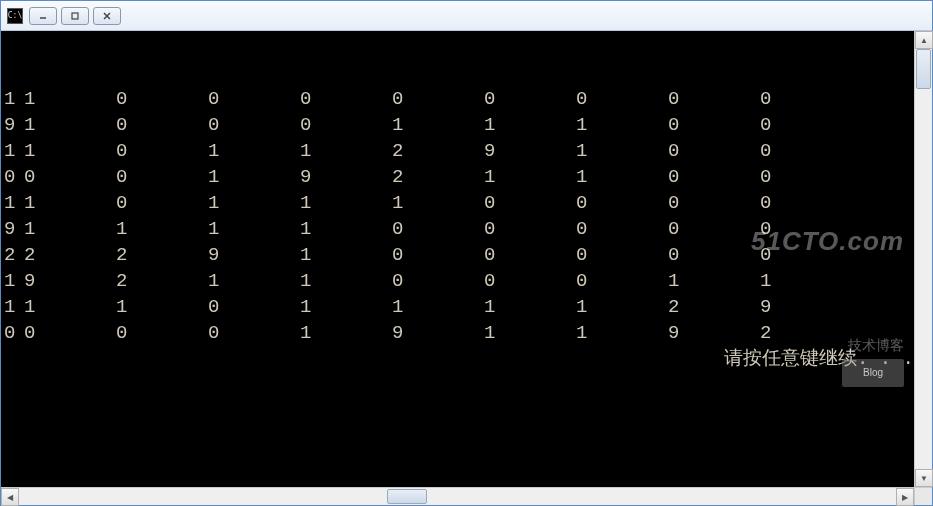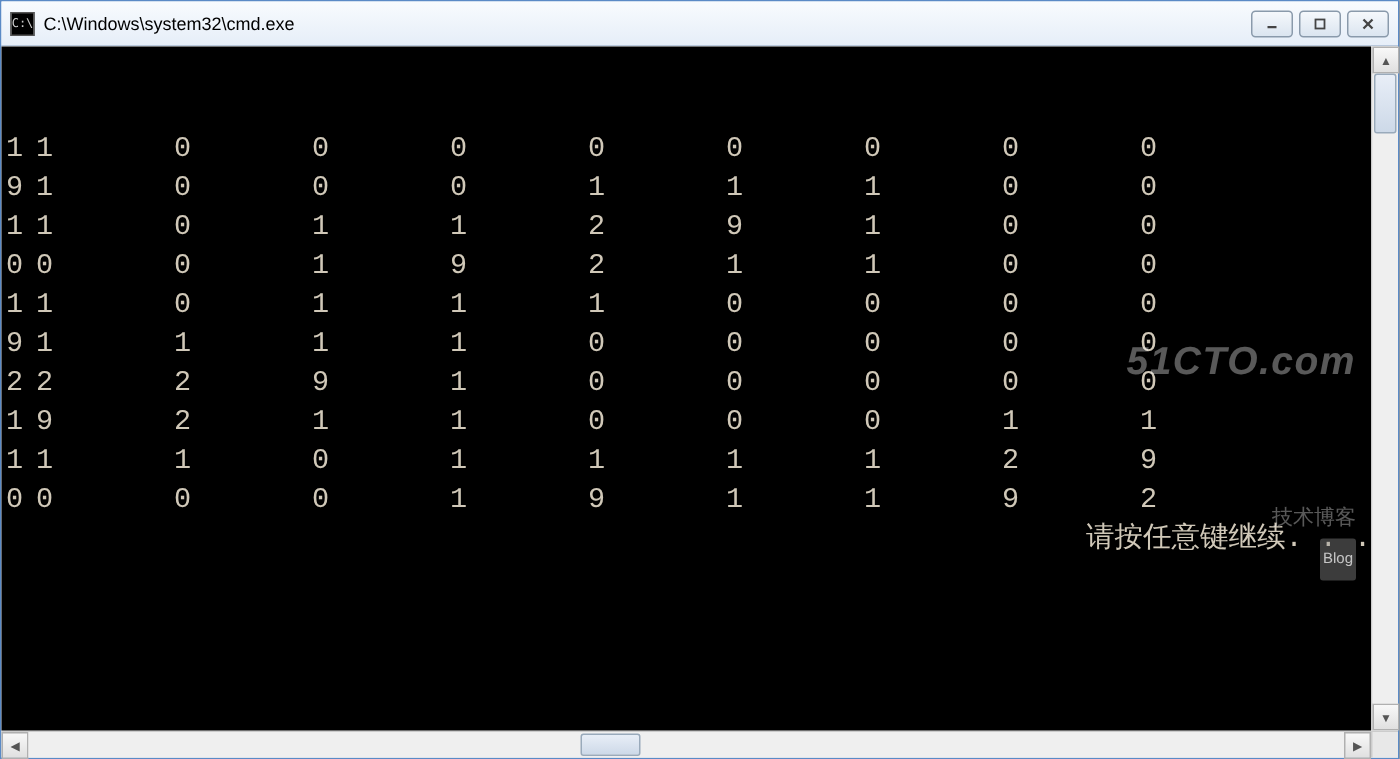--- a/index.html
+++ b/index.html
@@ -106,31 +106,30 @@
       position:absolute; right:10px; bottom:22px;
       color: rgba(255,255,255,.35);
       font-family: Arial, sans-serif;
       text-align:right;
       pointer-events:none;
     }
     .watermark .big { font-size:26px; font-weight:bold; font-style:italic; letter-spacing:1px; }
     .watermark .small { font-size:14px; }
     .watermark .badge {
       display:inline-block; background:rgba(150,150,150,.4);
-      color:rgba(255,255,255,.7); font-size:10px; padding:1px 2px;
+      color:rgba(255,255,255,.7); font-size:10px; padding:1px 21px;
       border-radius:2px; margin-left:4px; font-style:normal;
     }
   </style>
 </head>
 <body>
 
 <div class="window">
   <div class="titlebar">
     <div class="tb-icon">C:\</div>
-    <div class="tb-title">C:\Windows\system32\cmd.exe</div>
     <div class="tb-controls">
       <div class="tb-btn">
         <svg viewBox="0 0 10 10">
             <line x1="2" y1="7" x2="8" y2="7" stroke="#444" stroke-width="1.5"></line>
           </svg>
       </div>
       <div class="tb-btn">
         <svg viewBox="0 0 10 10">
             <rect x="2" y="2" width="6" height="6" fill="none" stroke="#444" stroke-width="1.2"></rect>
           </svg>

